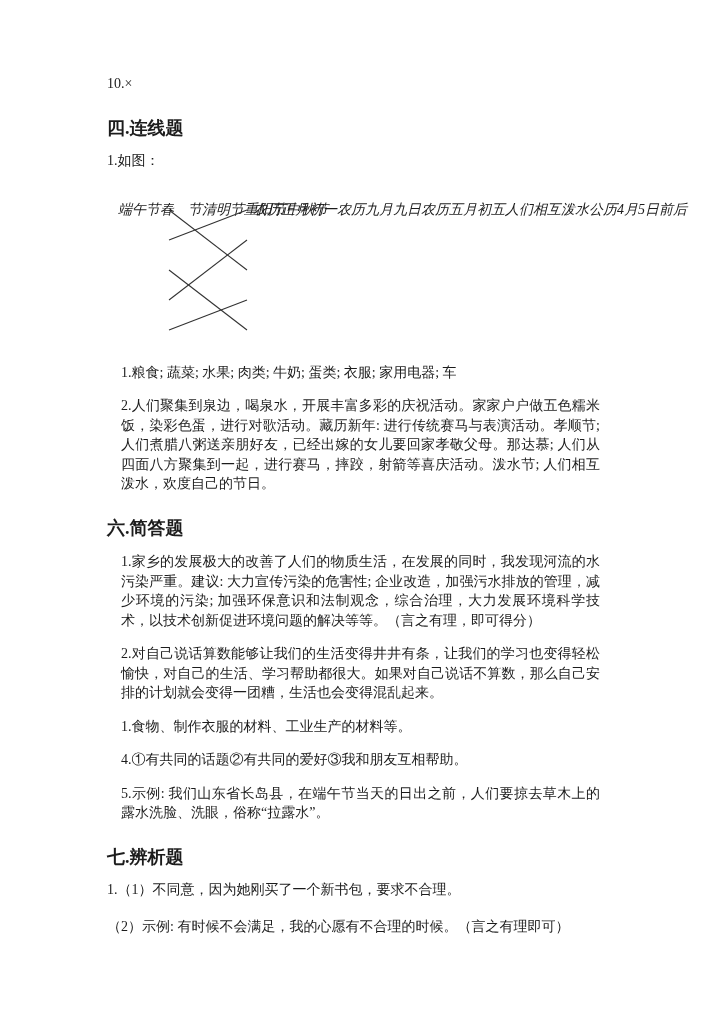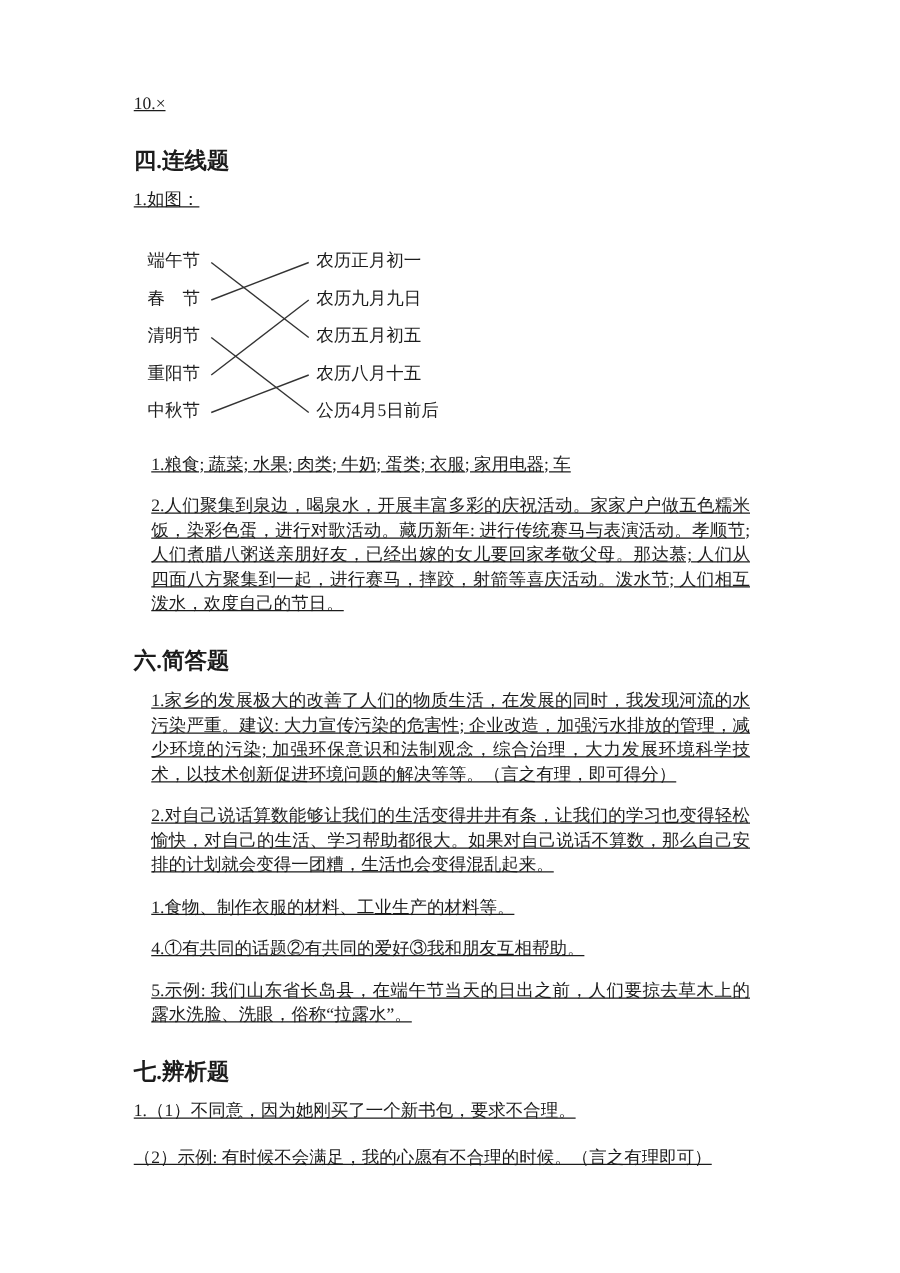--- a/index.html
+++ b/index.html
@@ -24,40 +24,39 @@
     position: absolute;
     left: 107px;
     top: 74px;
     width: 507px;
     font-size: 14px;
     line-height: 19.5px;
     text-align: justify;
   }
   .line, .para {
     margin: 0;
-    text-decoration: underline;
   }
   .sec-title {
     font-size: 18px;
     font-weight: bold;
     margin: 25px 0 13px 0;
     text-align: left;
   }
   .q-label {
     margin: 0 0 24px 0;
   }
   
   .match {
     display: flex;
     align-items: flex-start;
     margin: 22px 0 18px 11px;
   }
   .match-col {
     display: flex;
-    flex-direction: column;
+    font-style: italic;
   }
   .match-row {
     height: 30px;
     line-height: 30px;
     white-space: nowrap;
     text-align: left;
   }
   .match-left {
     width: 48px;
   }
@@ -100,21 +99,21 @@
           <line x1="3" y1="15" x2="81" y2="75" stroke="#333333" stroke-width="1.1"></line>
           <line x1="3" y1="45" x2="81" y2="15" stroke="#333333" stroke-width="1.1"></line>
           <line x1="3" y1="75" x2="81" y2="135" stroke="#333333" stroke-width="1.1"></line>
           <line x1="3" y1="105" x2="81" y2="45" stroke="#333333" stroke-width="1.1"></line>
           <line x1="3" y1="135" x2="81" y2="105" stroke="#333333" stroke-width="1.1"></line>
         </svg>
       <div class="match-col match-right">
         <div class="match-row">农历正月初一</div>
         <div class="match-row">农历九月九日</div>
         <div class="match-row">农历五月初五</div>
-        <div class="match-row">农历八月十五</div>
+        <div class="match-row">人们相互泼水</div>
         <div class="match-row">公历4月5日前后</div>
       </div>
     </div>
 
     <div class="sec-body">
       <p class="para">1.粮食; 蔬菜; 水果; 肉类; 牛奶; 蛋类; 衣服; 家用电器; 车</p>
       <p class="para">2.人们聚集到泉边，喝泉水，开展丰富多彩的庆祝活动。家家户户做五色糯米饭，染彩色蛋，进行对歌活动。藏历新年: 进行传统赛马与表演活动。孝顺节; 人们煮腊八粥送亲朋好友，已经出嫁的女儿要回家孝敬父母。那达慕; 人们从四面八方聚集到一起，进行赛马，摔跤，射箭等喜庆活动。泼水节; 人们相互泼水，欢度自己的节日。</p>
     </div>
 
     <h3 class="sec-title">六.简答题</h3>

